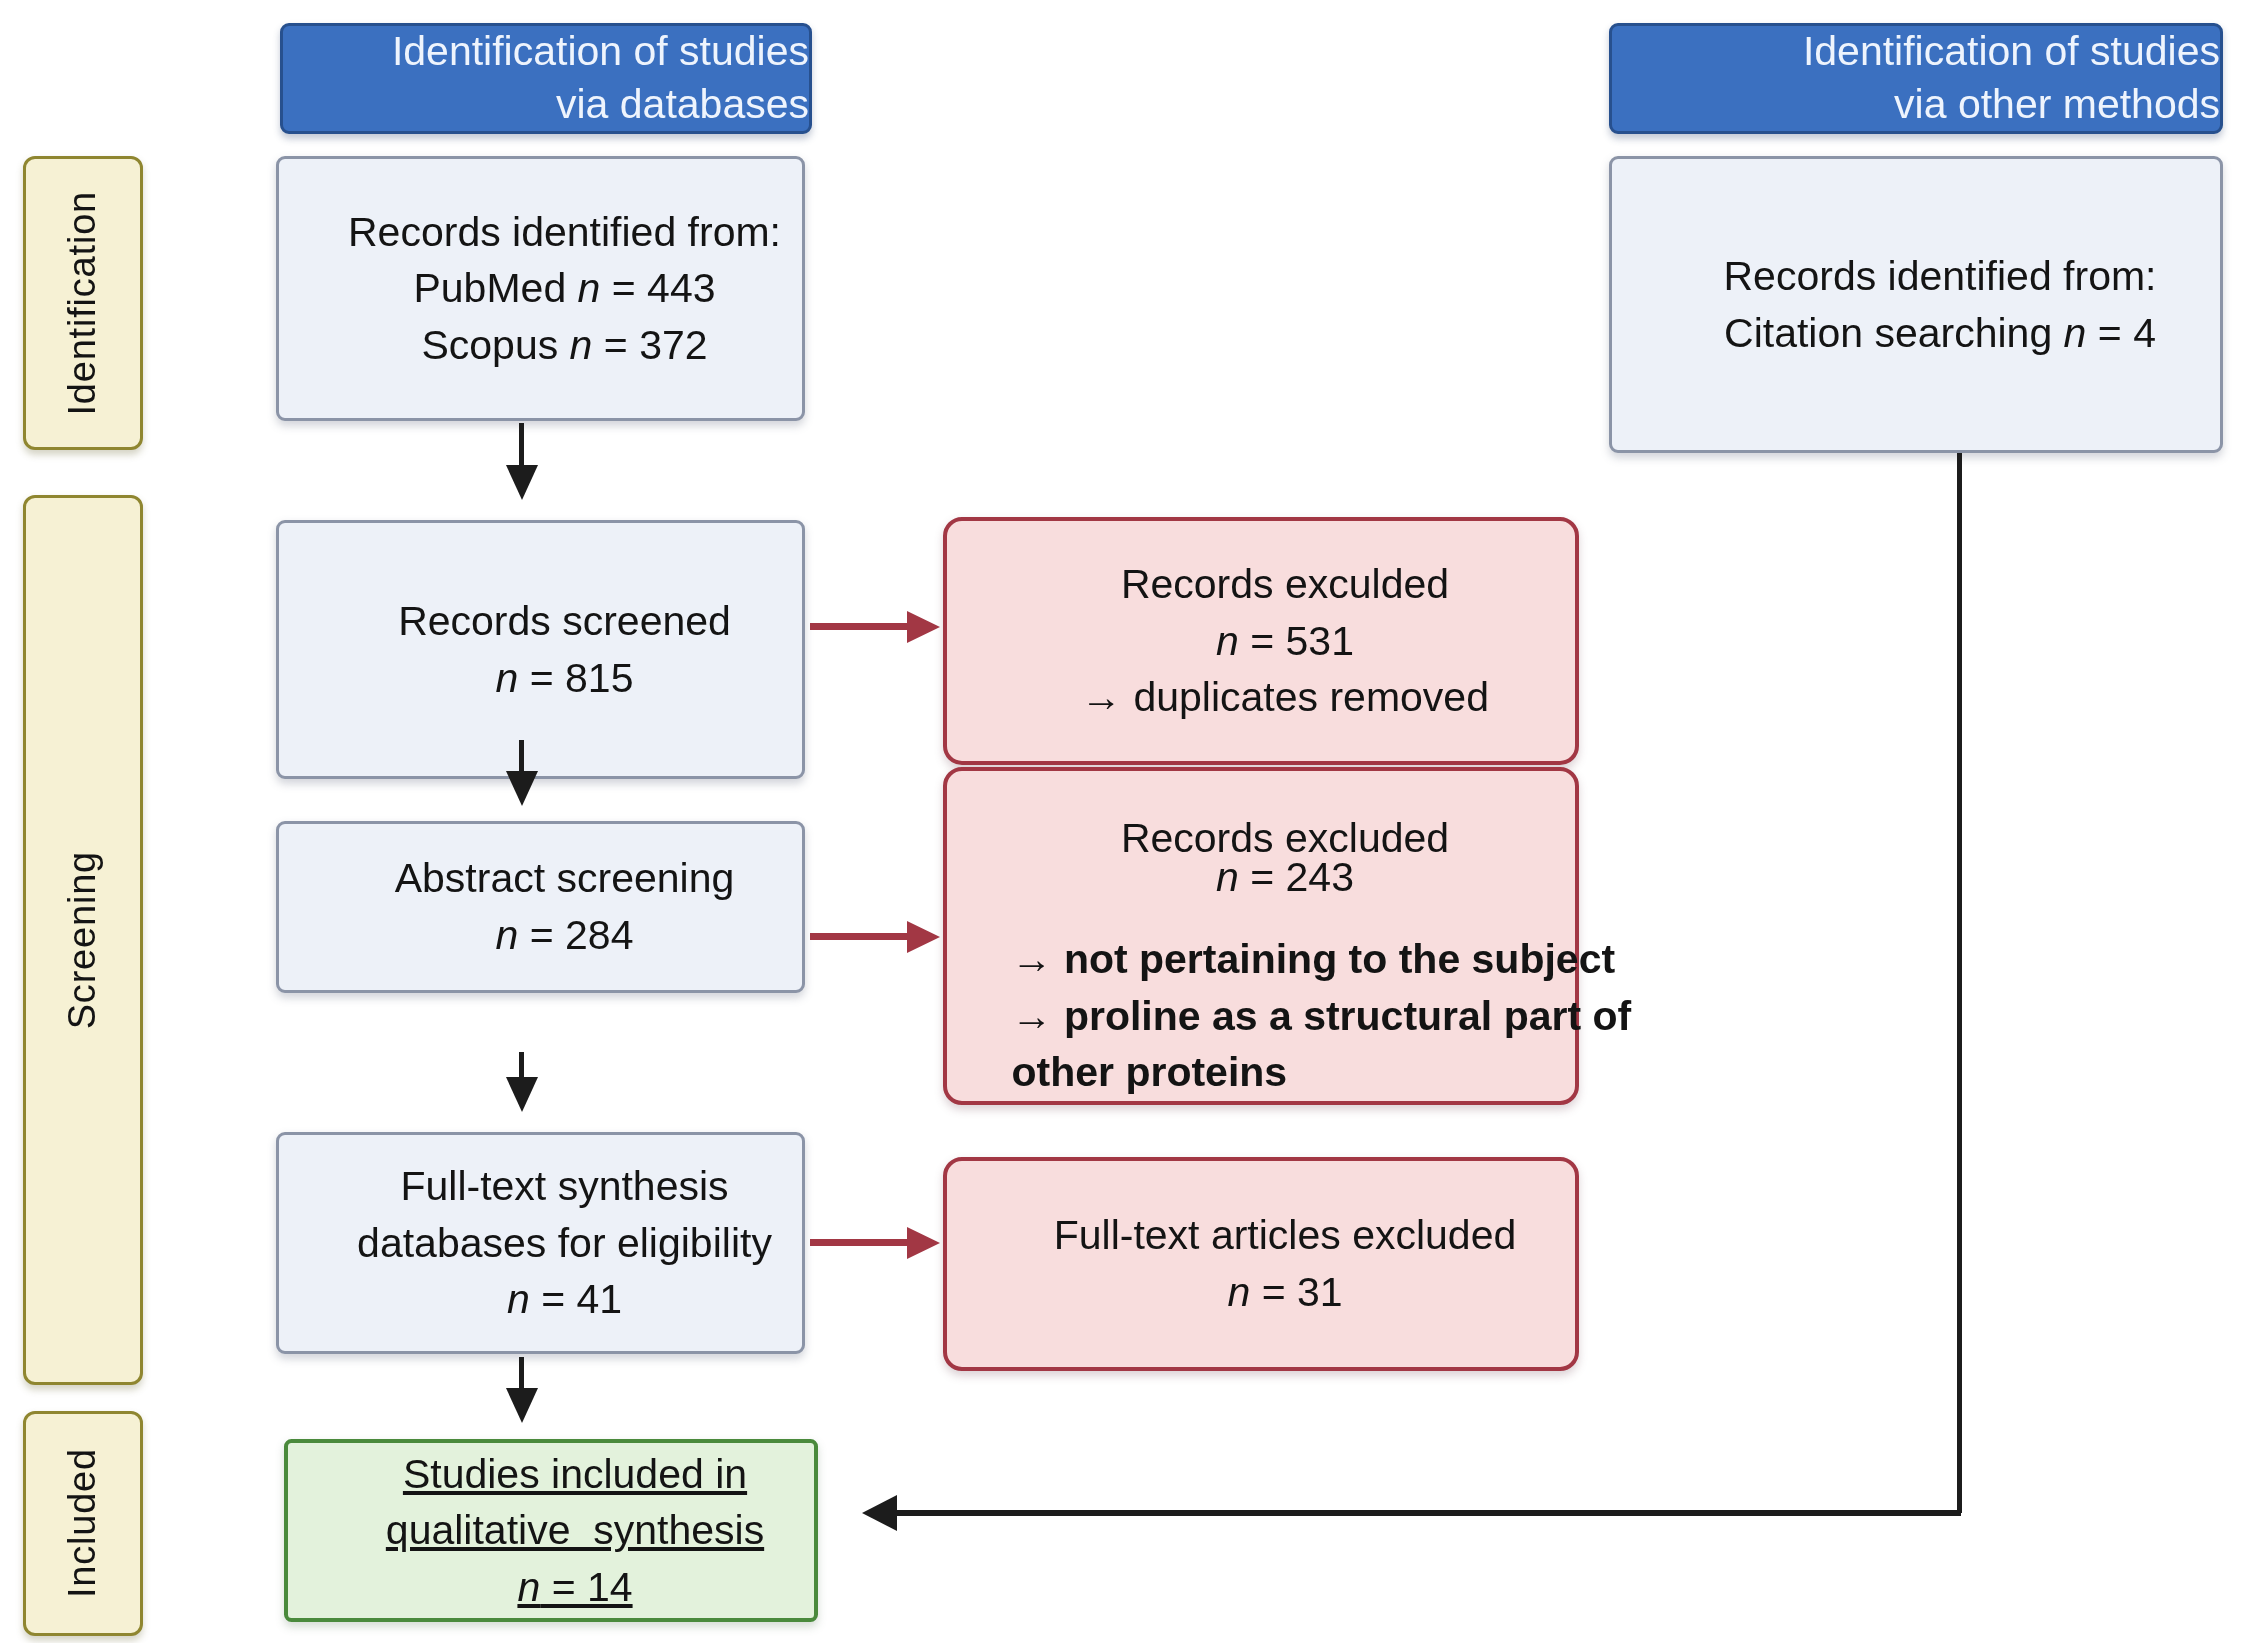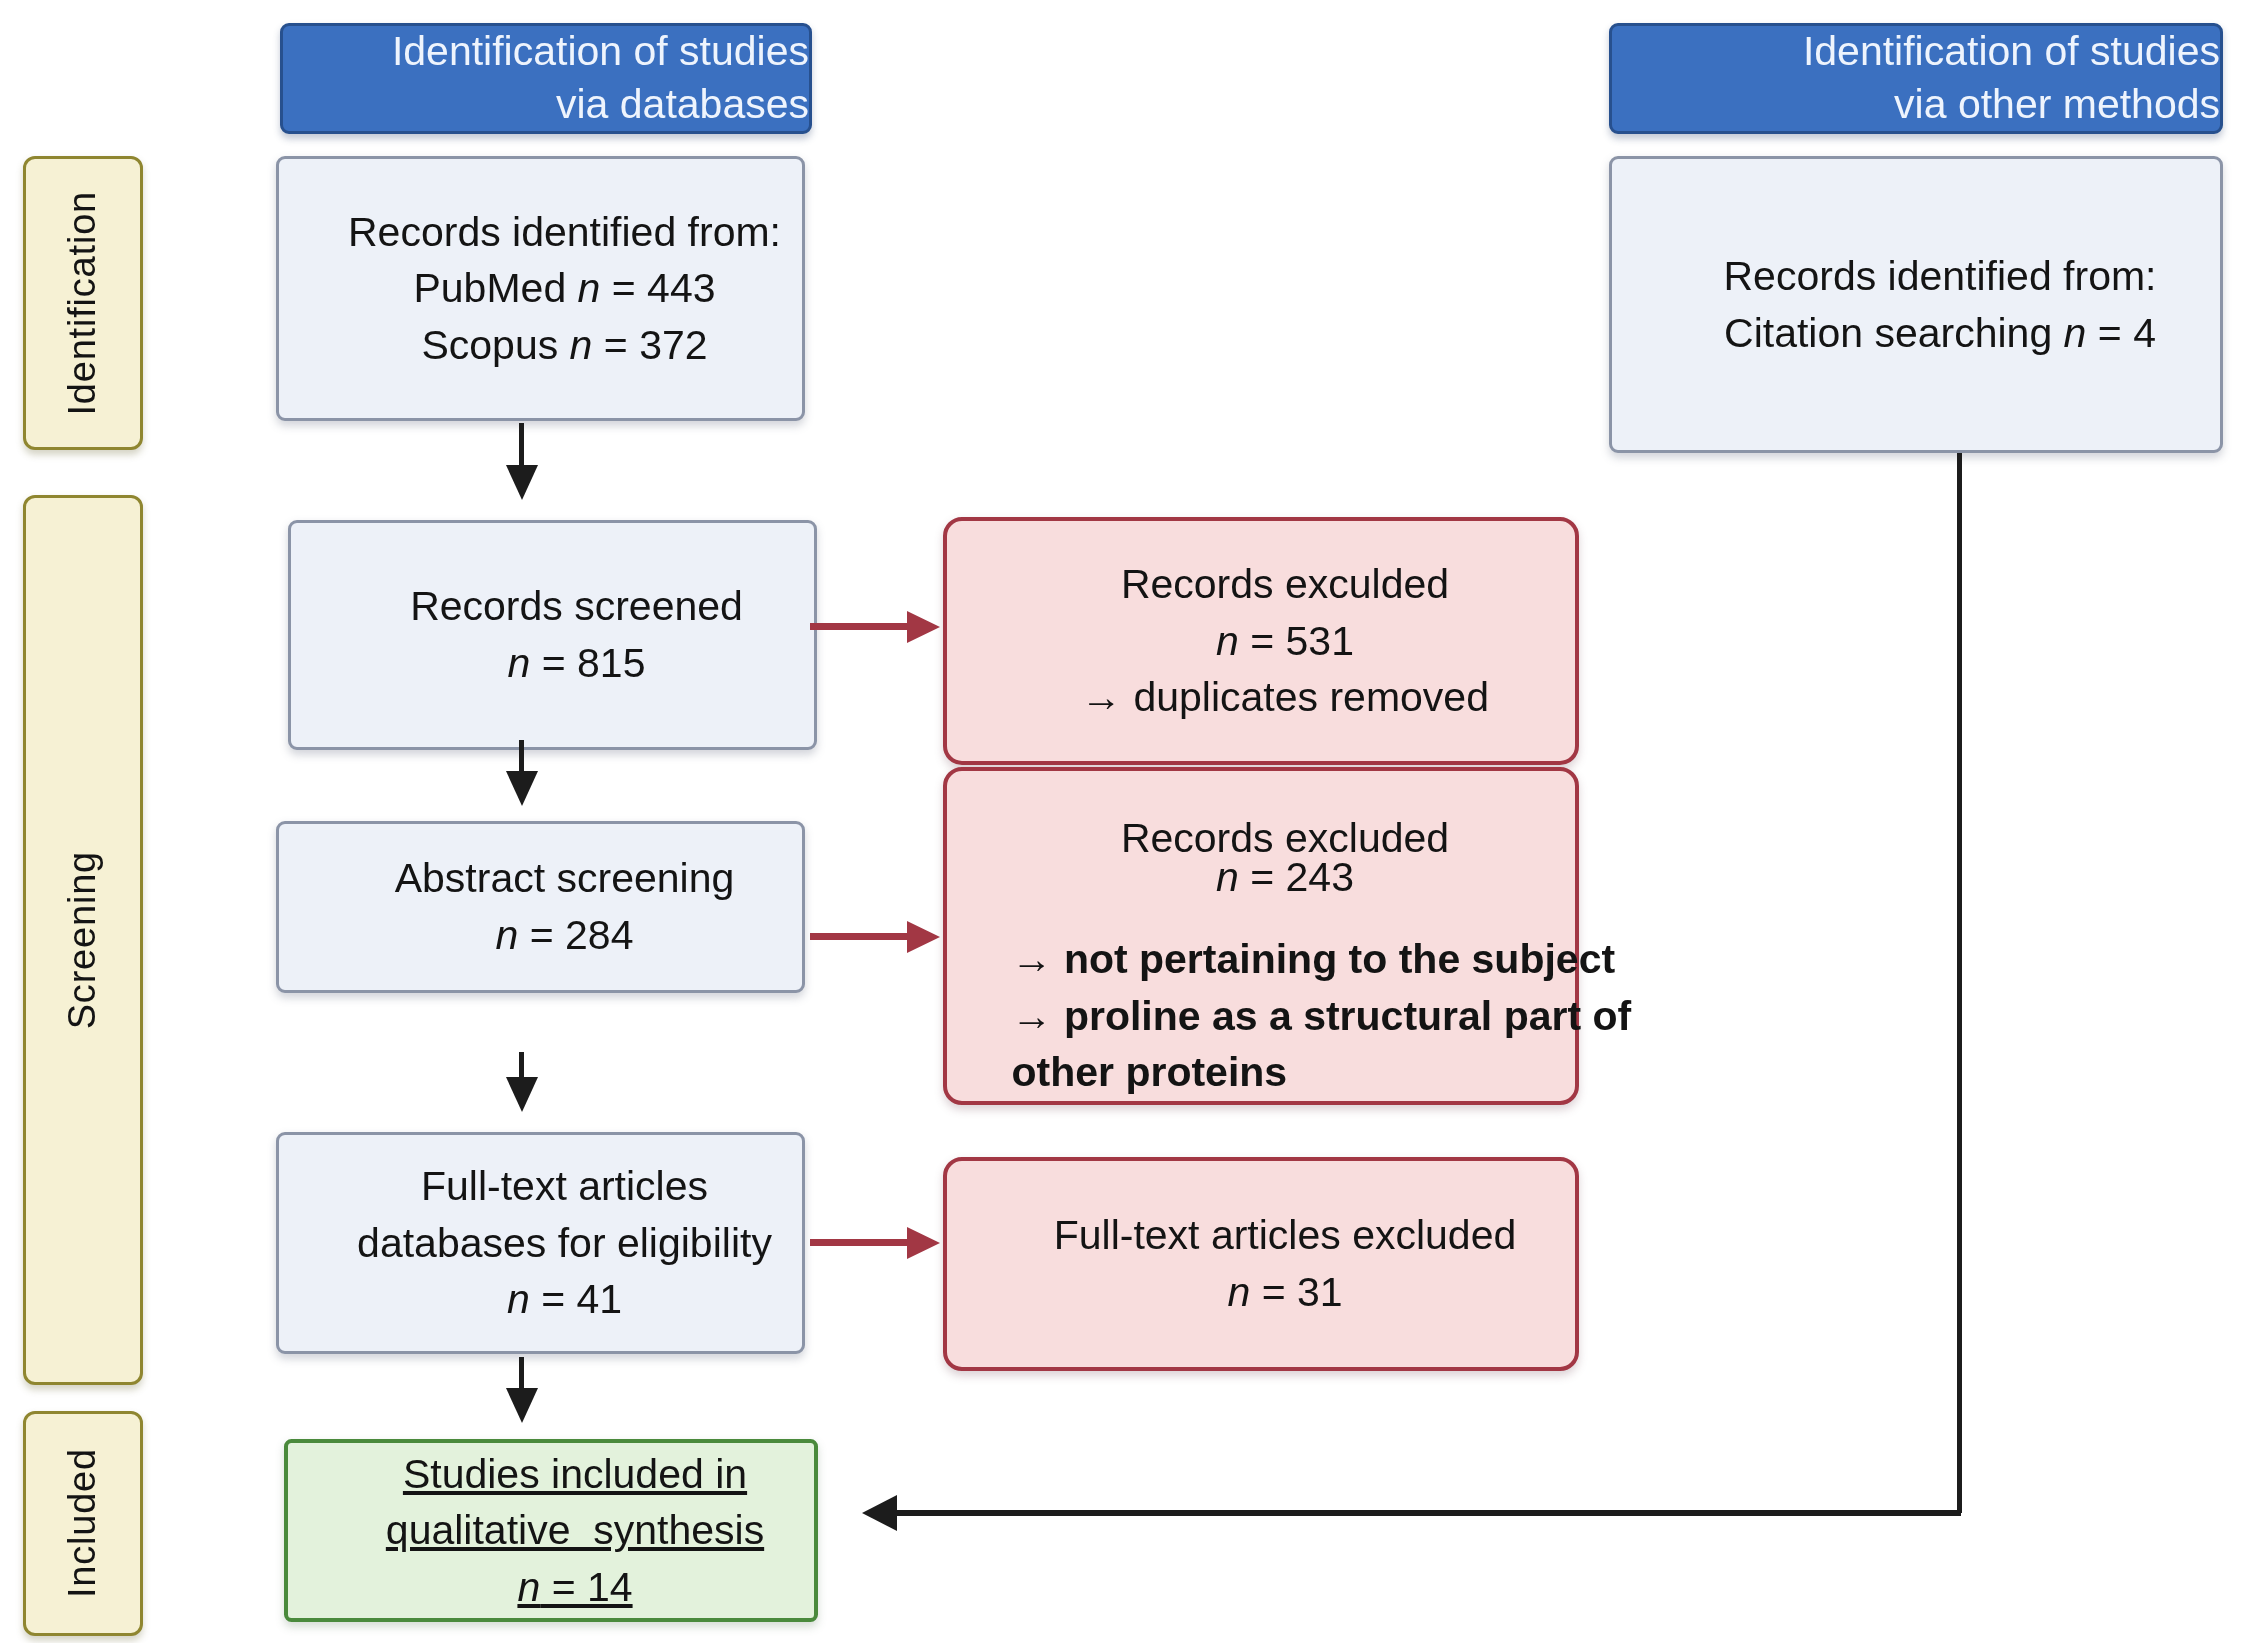--- a/index.html
+++ b/index.html
@@ -99,32 +99,32 @@
     <div>Identification of studies</div>
     <div>via other methods</div>
   </div>
 
   <div class="node light" style="left:276px;top:156px;width:529px;height:265px;">
     <div class="line">Records identified from:</div>
     <div class="line"><span>PubMed </span><i>n</i><span> = 443</span></div>
     <div class="line"><span>Scopus </span><i>n</i><span> = 372</span></div>
   </div>
 
-  <div class="node light" style="left:288px;top:520px;width:529px;height:230px;justify-content:center;">
+  <div class="node light" style="left:276px;top:520px;width:529px;height:259px;justify-content:center;">
     <div class="line">Records screened</div>
     <div class="line"><i>n</i><span> = 815</span></div>
   </div>
 
   <div class="node light" style="left:276px;top:821px;width:529px;height:172px;">
     <div class="line">Abstract screening</div>
     <div class="line"><i>n</i><span> = 284</span></div>
   </div>
 
   <div class="node light" style="left:276px;top:1132px;width:529px;height:222px;">
-    <div class="line">Full-text articles</div>
+    <div class="line">Full-text synthesis</div>
     <div class="line">databases for eligibility</div>
     <div class="line"><i>n</i><span> = 41</span></div>
   </div>
 
   <div class="node greenbox" style="left:284px;top:1439px;width:534px;height:183px;text-decoration:underline;">
     <div class="line">Studies included in</div>
     <div class="line pre2">qualitative  synthesis</div>
     <div class="line"><i>n</i><span> = 14</span></div>
   </div>
 

